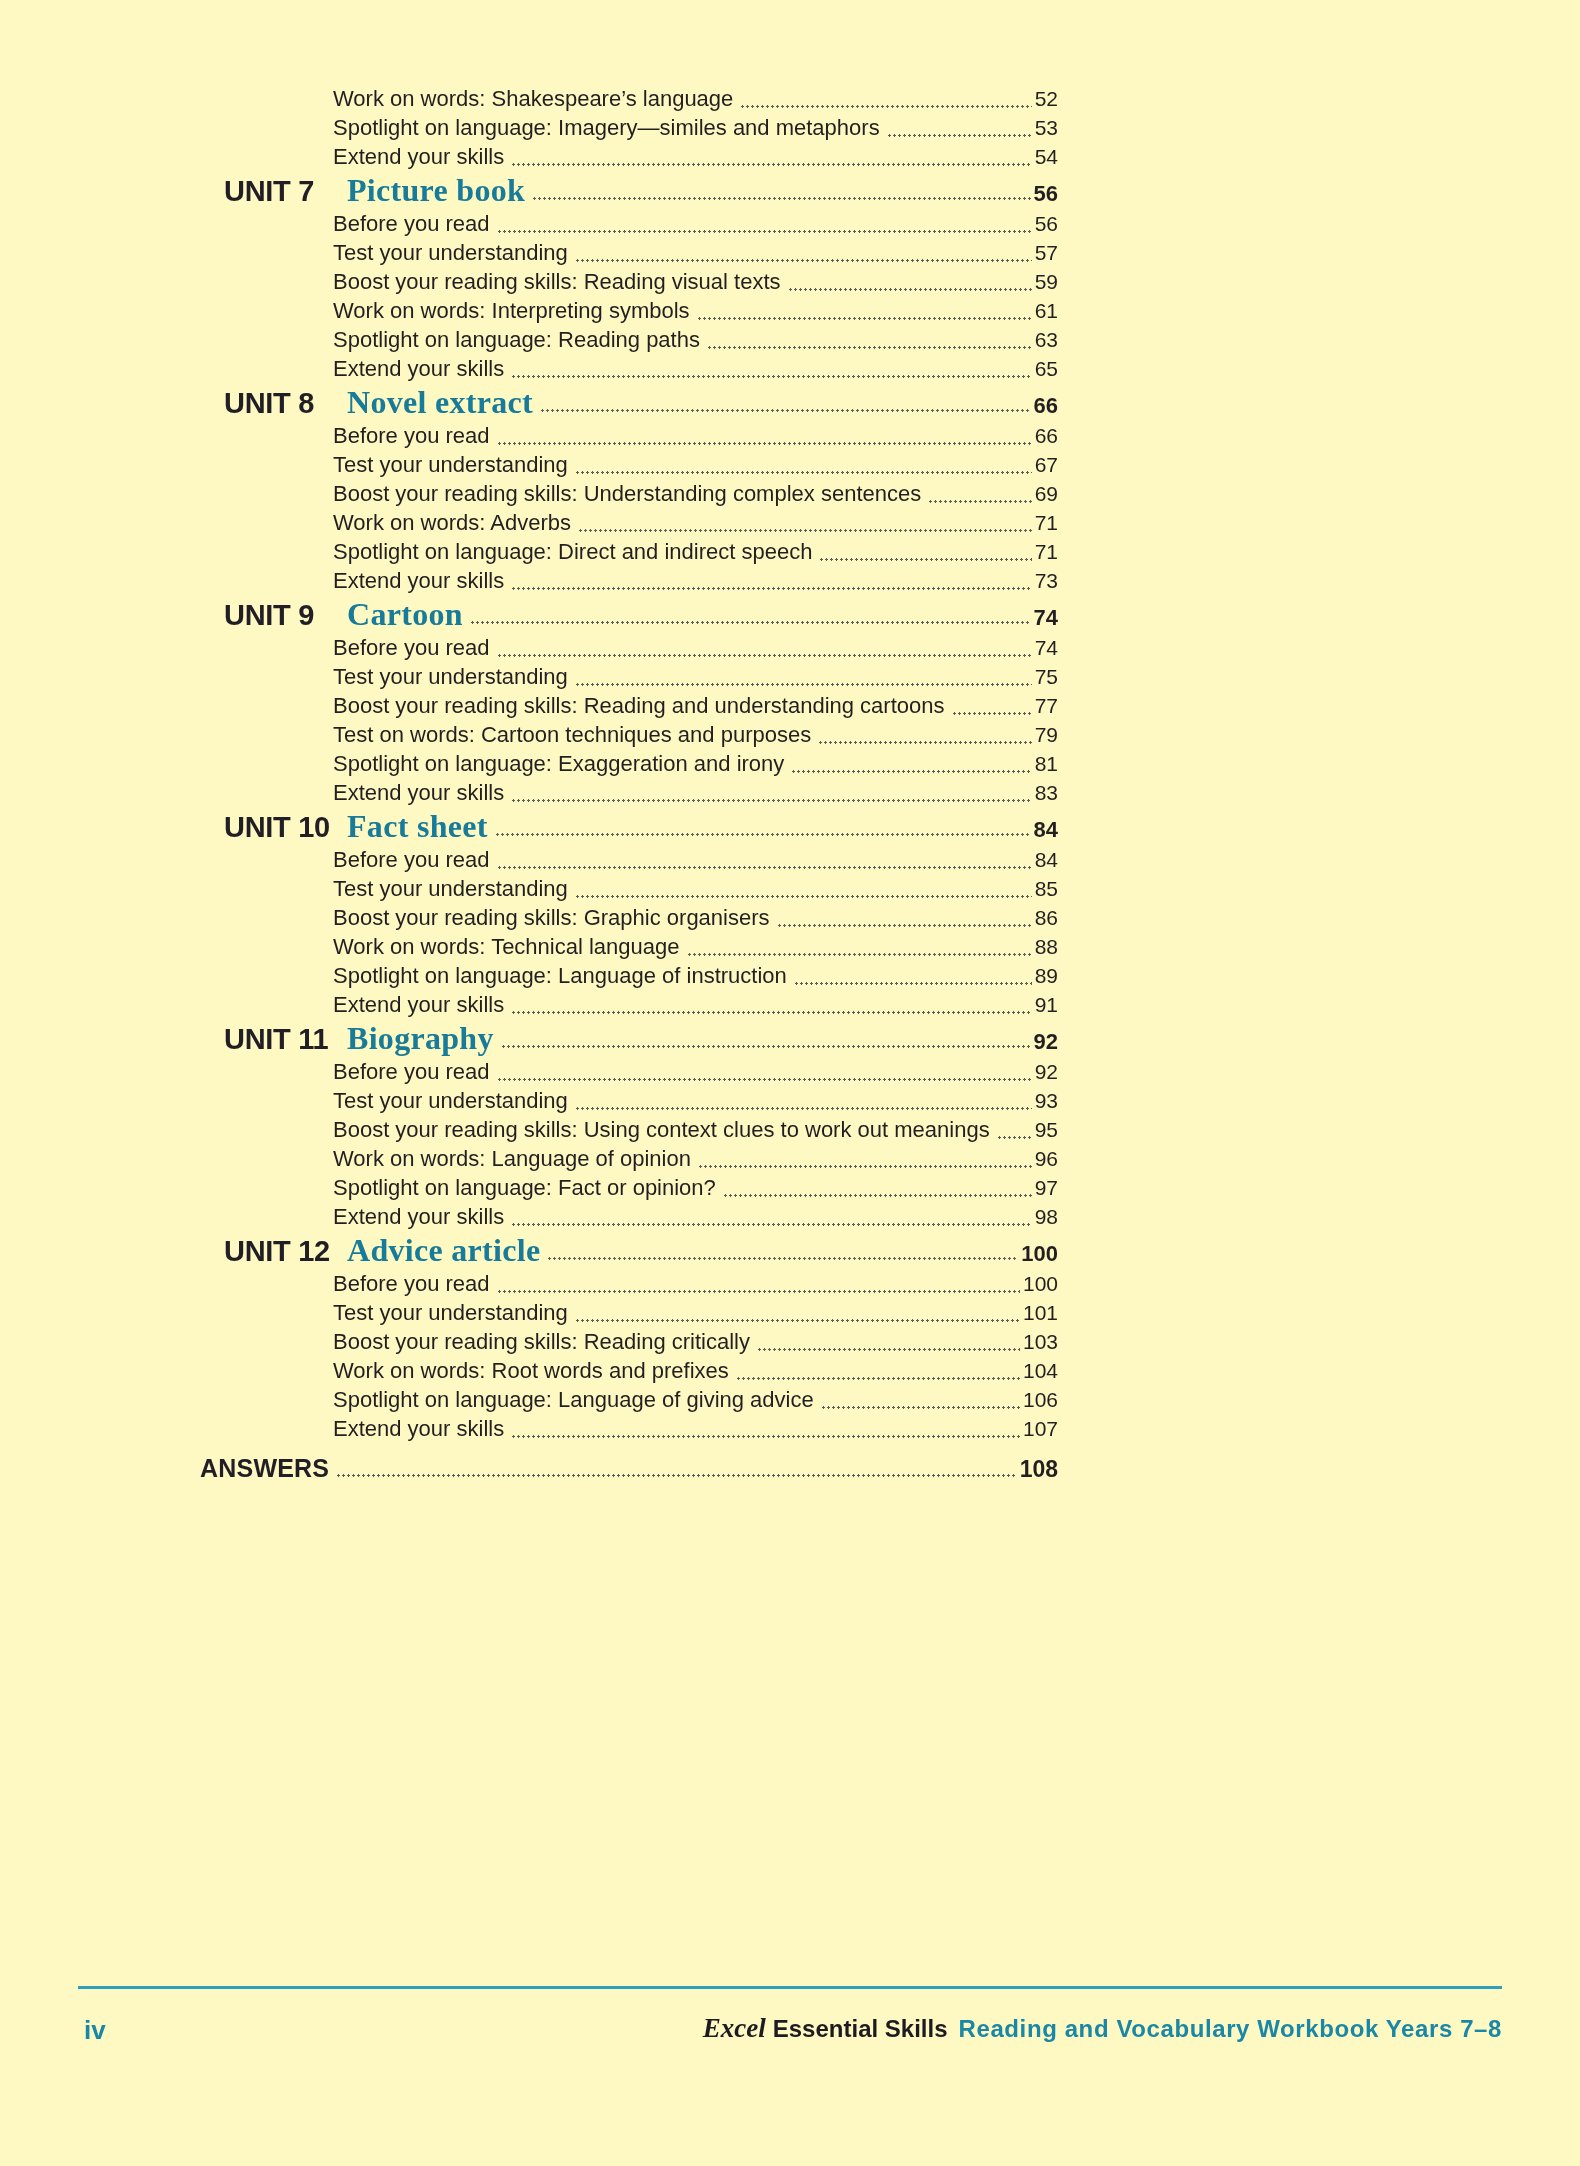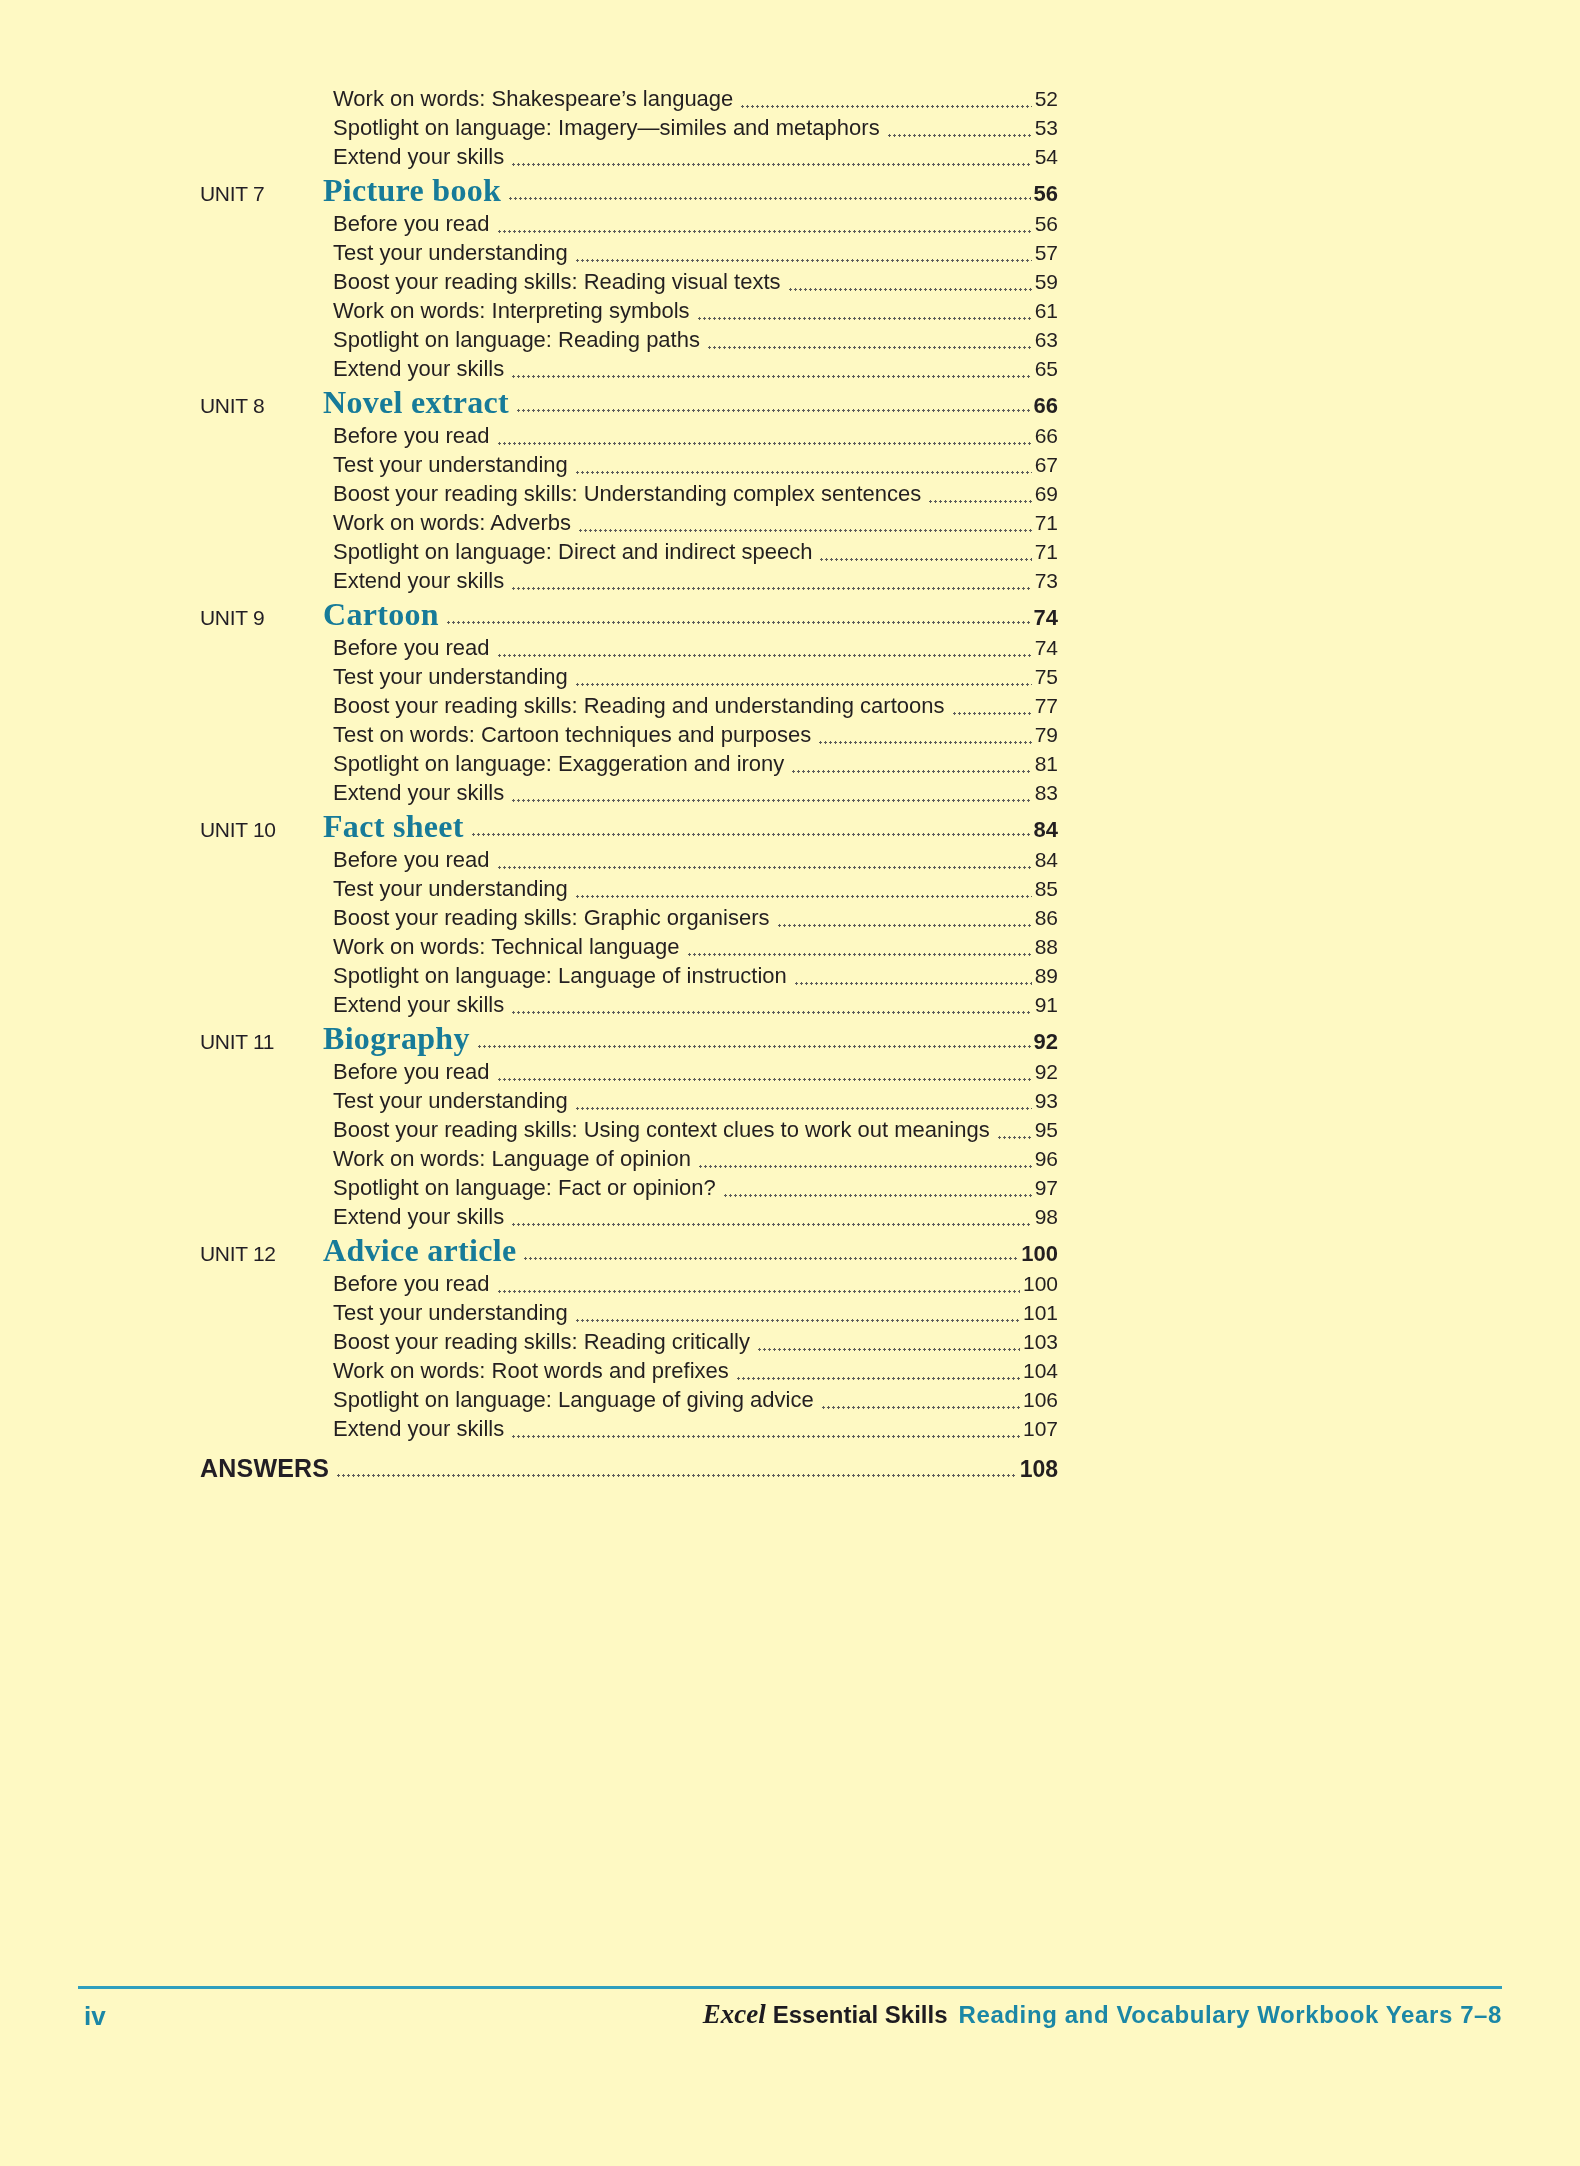--- a/index.html
+++ b/index.html
@@ -40,25 +40,26 @@
     background-size: 5px 3px;
     background-repeat: repeat-x;
     background-position: left bottom;
   }
 
   .unit-row { height: 38px; line-height: 38px; }
   .unit-row .leader { margin-bottom: 9px; }
   .unit-label {
     flex: 0 0 86px;
     width: 86px;
-    font-weight: normal;
-    font-size: 21px;
+    font-weight: bold;
+    font-size: 29px;
     letter-spacing: -0.3px;
     color: #221e25;
     white-space: nowrap;
+    margin-left: 24px;
   }
   .unit-title {
     font-family: "Liberation Serif", serif;
     font-weight: bold;
     font-size: 32px;
     color: #177b99;
     letter-spacing: 0.3px;
     white-space: nowrap;
     margin-left: 37px;
   }
@@ -75,21 +76,21 @@
   }
   .answers-page { font-weight: bold; font-size: 23px; white-space: nowrap; }
 
   .footer {
     position: absolute;
     left: 78px;
     right: 78px;
     top: 1986px;
   }
   .footer-rule { height: 3px; background: #2f9fbe; }
-  .footer-row { position: relative; margin-top: 10px; height: 34px; }
+  .footer-row { position: relative; margin-top: 24px; height: 34px; }
   .folio {
     position: absolute;
     left: 6px;
     top: 2px;
     font-weight: bold;
     font-size: 26px;
     color: #1b87a6;
   }
   .footer-center {
     position: absolute;

